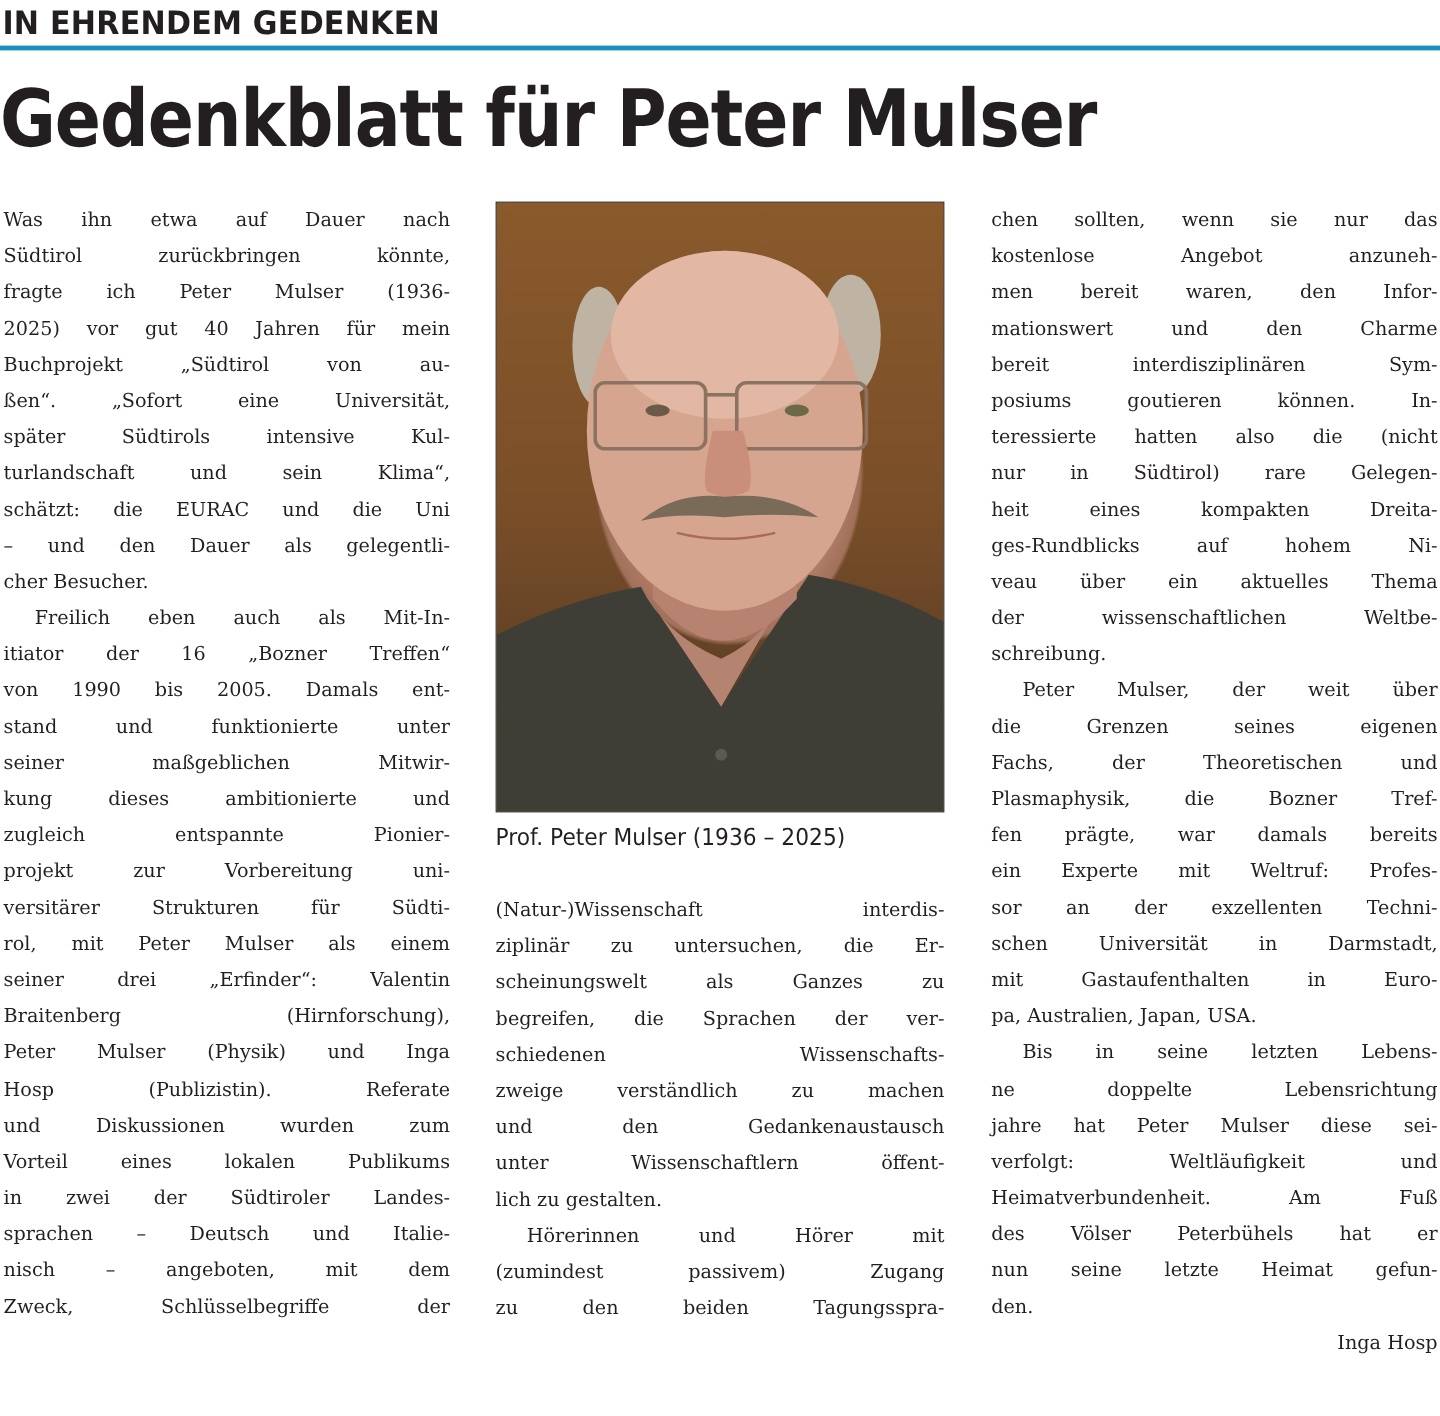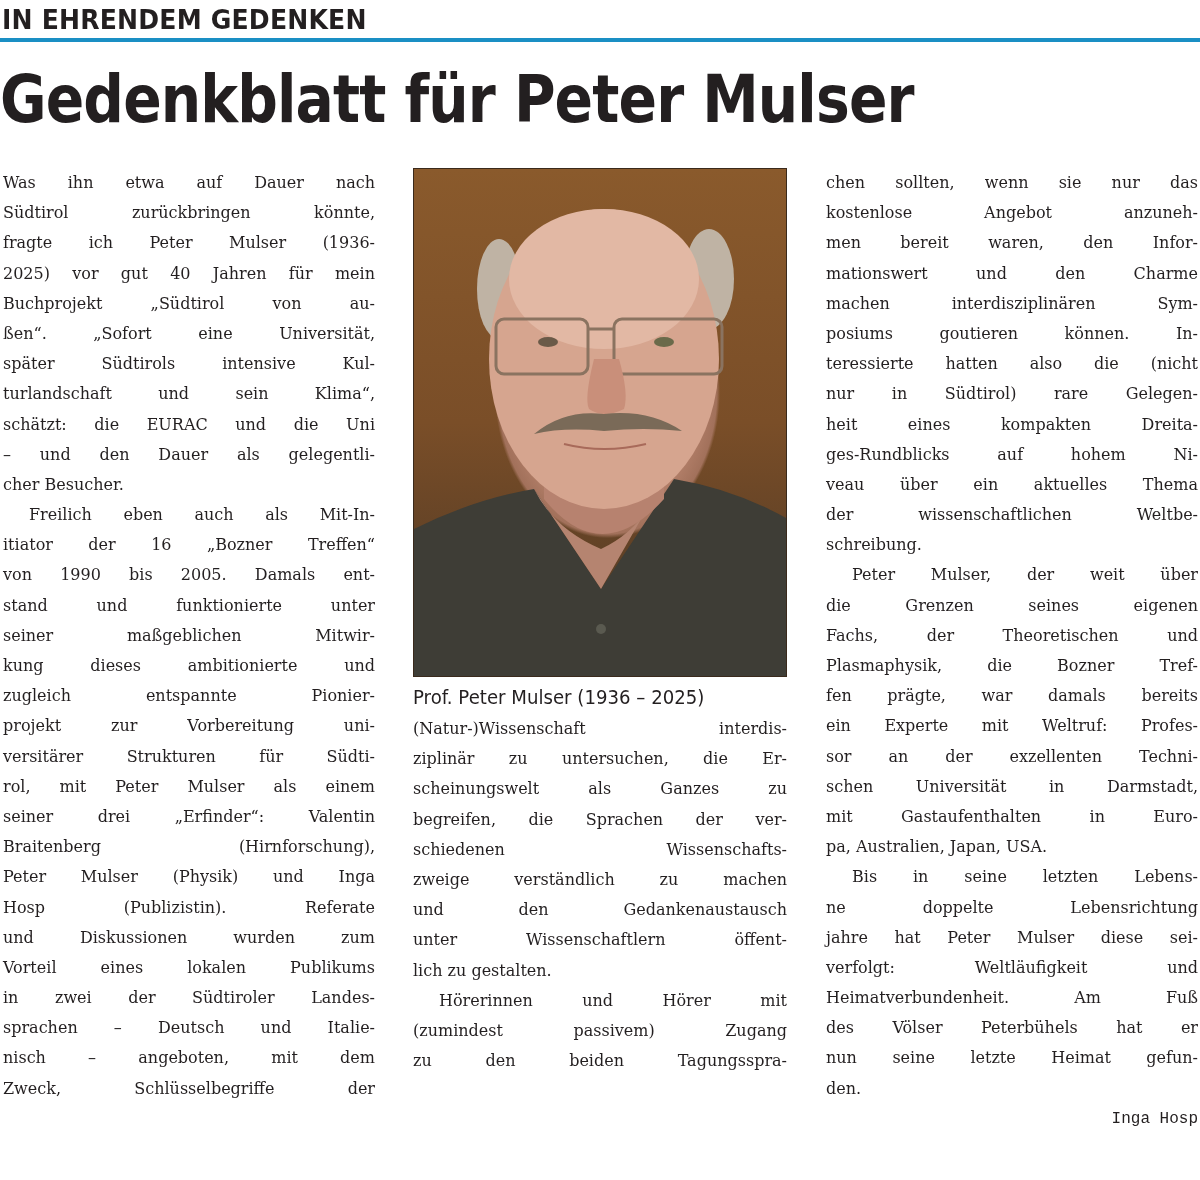--- a/index.html
+++ b/index.html
@@ -21,24 +21,24 @@
     transform: scaleX(0.86); transform-origin: left top; white-space: nowrap;
   }
   .col {
     position: absolute;
     font-family: "DejaVu Serif", serif;
     font-size: 16px; line-height: 30.2px; color: #231f20;
     text-align: justify; hyphens: manual;
   }
   .line { display: block; text-align: justify; text-align-last: justify; white-space: nowrap; height: 30.2px; overflow: visible; }
   .line.last { text-align-last: left; }
-  .line.right { text-align-last: right; text-align: center; font-family: Liberation Mono, monospace; }
+  .line.right { text-align-last: right; text-align: center; }
   .line.ind { padding-left: 26px; }
   .c1 { left: 3px; top: 168px; width: 372px; }
-  .c2 { left: 413px; top: 714px; width: 374px; }
+  .c2 { left: 413px; top: 743px; width: 374px; }
   .c3 { left: 826px; top: 168px; width: 372px; }
   .photo {
     position: absolute; left: 413px; top: 168px; width: 374px; height: 509px;
     background: radial-gradient(ellipse 42% 40% at 52% 44%, #d9a58c 0%, #c7907a 45%, #a2715b 70%, transparent 72%),
                 linear-gradient(180deg, #8a5a2c 0%, #7a4e28 50%, #4a3624 100%);
     overflow: hidden; border: 1px solid #3a2a1c; box-sizing: border-box;
   }
   .photo svg { position: absolute; left: 0; top: 0; }
   .caption {
     position: absolute; left: 413px; top: 684px; width: 380px;
@@ -132,21 +132,21 @@
   <span class="line ind">Hörerinnen und Hörer mit</span>
   <span class="line">(zumindest passivem) Zugang</span>
   <span class="line">zu den beiden Tagungsspra-</span>
 </div>
 
 <div class="col c3">
   <span class="line">chen sollten, wenn sie nur das</span>
   <span class="line">kostenlose Angebot anzuneh-</span>
   <span class="line">men bereit waren, den Infor-</span>
   <span class="line">mationswert und den Charme</span>
-  <span class="line">machen interdisziplinären Sym-</span>
+  <span class="line">bereit interdisziplinären Sym-</span>
   <span class="line">posiums goutieren können. In-</span>
   <span class="line">teressierte hatten also die (nicht</span>
   <span class="line">nur in Südtirol) rare Gelegen-</span>
   <span class="line">heit eines kompakten Dreita-</span>
   <span class="line">ges-Rundblicks auf hohem Ni-</span>
   <span class="line">veau über ein aktuelles Thema</span>
   <span class="line">der wissenschaftlichen Weltbe-</span>
   <span class="line last">schreibung.</span>
   <span class="line ind">Peter Mulser, der weit über</span>
   <span class="line">die Grenzen seines eigenen</span>

